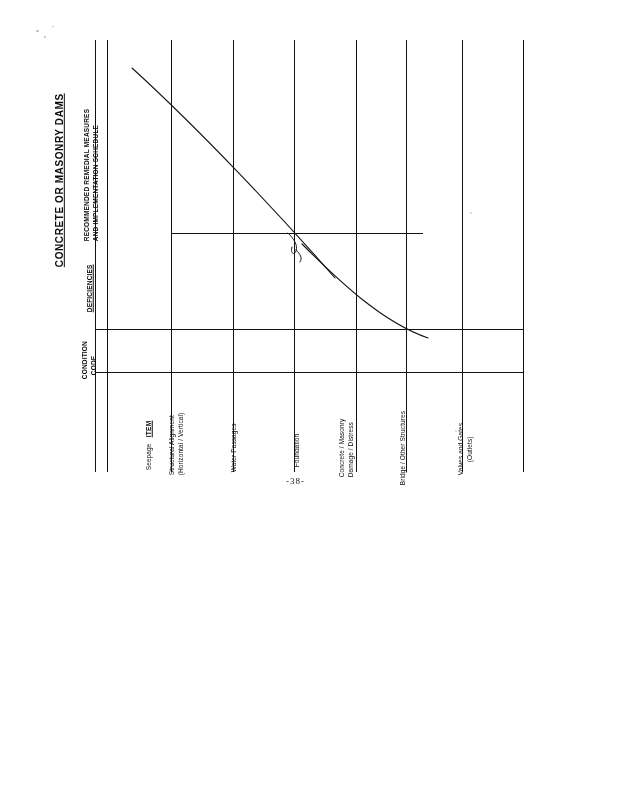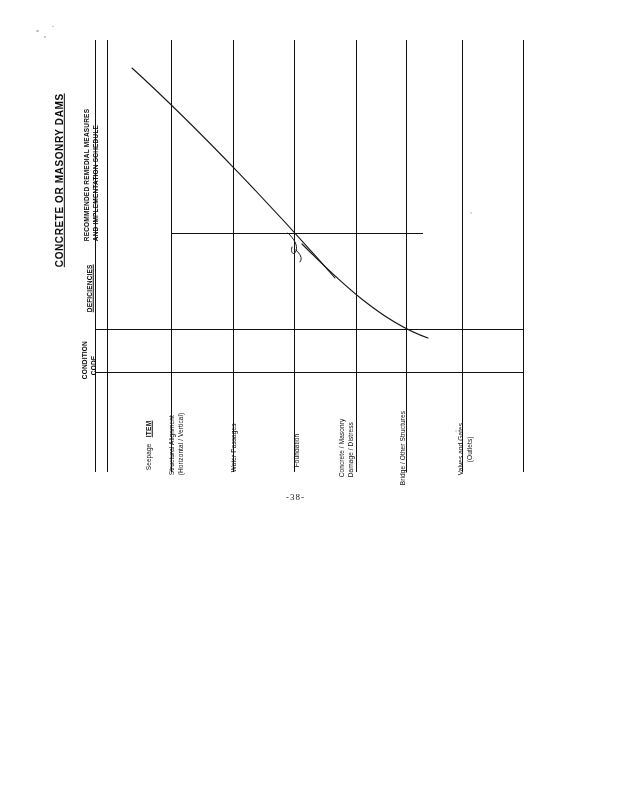--- a/index.html
+++ b/index.html
@@ -118,21 +118,21 @@
     position: absolute;
     left: 0; top: 0;
     width: 618px; height: 800px;
     pointer-events: none;
   }
 
   
   .page-number {
     position: absolute;
     left: 286px;
-    top: 492px;
+    top: 476px;
     font-size: 9px;
     font-family: "Liberation Serif", serif;
     letter-spacing: 1px;
     color: #151515;
   }
 </style>
 </head>
 <body>
 
 <div class="page-sheet">

